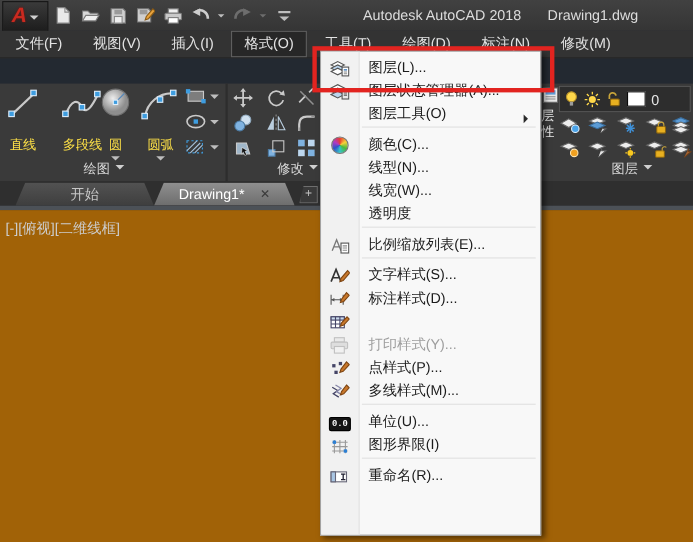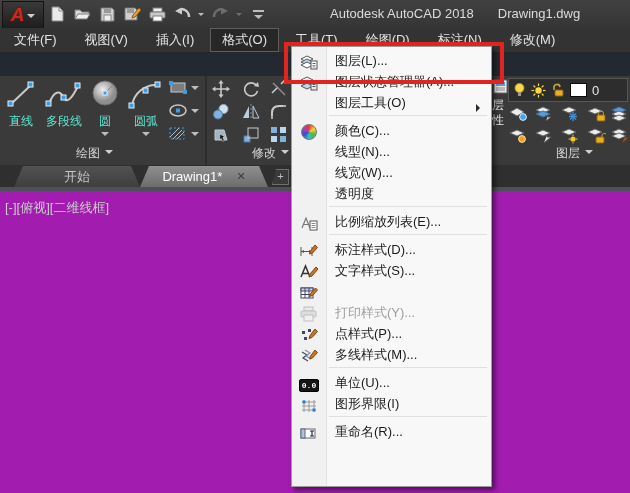--- a/index.html
+++ b/index.html
@@ -36,21 +36,21 @@
         border-radius:3px;display:flex;align-items:center;justify-content:center;cursor:pointer;}
   .tri-up{width:0;height:0;border:4px solid transparent;border-bottom-color:#cfcfcf;margin-bottom:4px;}
   .tri-dn{width:0;height:0;border:4px solid transparent;border-top-color:#bdbdbd;margin-top:4px;}
 
   
   .ribbon{left:0;top:76px;width:630px;height:89px;background:#3a3a3a;border-bottom:1px solid #272727;}
   .plabel{position:absolute;bottom:3px;font-size:12px;color:#d8d8d8;display:flex;align-items:center;gap:5px;}
   .plabel .tri-dn{border-top-color:#cfcfcf;}
   .vsep{position:absolute;top:0;bottom:0;width:2px;background:#2d2d2d;}
   .bigtool{position:absolute;top:2px;display:flex;flex-direction:column;align-items:center;cursor:pointer;}
-  .bigtool .lab{font-size:12px;color:#5eead4;margin-top:3px;white-space:nowrap;font-family:Liberation Mono, monospace;}
+  .bigtool .lab{font-size:12px;color:#fde047;margin-top:13px;white-space:nowrap;font-family:Liberation Mono, monospace;}
   .smalltool{position:absolute;display:flex;align-items:center;gap:3px;cursor:pointer;}
   .mod{position:absolute;width:22px;height:20px;display:flex;align-items:center;justify-content:center;cursor:pointer;}
 
   
   .laycombo{position:absolute;left:508px;top:2px;width:120px;height:24px;background:#2d2d2d;
             border:1px solid #565656;display:flex;align-items:center;gap:5px;padding-left:4px;box-sizing:border-box;}
   .swatch{width:15px;height:12px;background:#ffffff;border:1px solid #0a0a0a;}
   .curlayer{color:#e6e6e6;font-size:13px;}
   .layicon{position:absolute;width:20px;height:16px;cursor:pointer;}
   .laybig{position:absolute;left:490px;top:2px;width:26px;height:66px;overflow:hidden;cursor:pointer;
@@ -63,21 +63,21 @@
         font-size:13px;cursor:pointer;clip-path:polygon(9px 0,calc(100% - 9px) 0,100% 100%,0 100%);}
   .ftab.start{left:14px;width:126px;background:linear-gradient(#525252,#3e3e3e);color:#c6c6c6;}
   .ftab.active{left:140px;width:128px;background:linear-gradient(#8f8f8f,#6d6d6d);color:#ffffff;}
   .ftab .close{margin-left:14px;color:#3c3c3c;font-size:11px;cursor:pointer;}
   .newtab{position:absolute;left:272px;top:4px;width:15px;height:14px;border:1px solid #6e6e6e;
           background:#3a3a3a;color:#c0c0c0;font-size:11px;line-height:13px;text-align:center;cursor:pointer;
           clip-path:polygon(4px 0,100% 0,100% 100%,0 100%);}
   .strip{left:0;top:187px;width:630px;height:4px;background:#4c5157;}
 
   
-  .viewport{left:0;top:191px;width:630px;height:302px;background:#a21caf;}
+  .viewport{left:0;top:191px;width:630px;height:302px;background:#a16207;}
   .vplabel{position:absolute;left:5px;top:8px;color:#cccccc;font-size:13px;cursor:pointer;}
 
   
   .menu{left:291px;top:46px;width:201px;height:441px;background:#f8f8f8;border:1px solid #9b9b9b;
         box-shadow:3px 3px 5px rgba(0,0,0,.5);box-sizing:border-box;padding-top:2px;}
   .menu .gutter{position:absolute;left:0;top:0;bottom:0;width:34px;background:#f1f1f1;border-right:1px solid #e2e2e2;}
   .mrow{position:relative;height:21px;display:flex;align-items:flex-end;cursor:pointer;}
   .mrow .gi{width:34px;flex:none;display:flex;align-items:center;justify-content:center;font-weight:bold;}
   .mrow .ml{margin-left:9px;font-size:13px;color:#1b1b1b;white-space:nowrap;}
   .mrow.disabled .ml{color:#9e9e9e;}
@@ -191,21 +191,21 @@
   <div class="abs ribbon">
 
     <div class="bigtool" style="left:4px;">
       <svg width="34" height="32">
           <line x1="7" y1="26" x2="27" y2="7" stroke="#c9c9c9" stroke-width="2"></line>
           <rect x="4" y="23" width="5" height="5" fill="#3e9de0" stroke="#dfeefb"></rect>
           <rect x="24" y="4" width="5" height="5" fill="#3e9de0" stroke="#dfeefb"></rect>
         </svg>
       <span class="lab">直线</span>
     </div>
-    <div class="bigtool" style="left:44px;">
+    <div class="bigtool" style="left:55px;">
       <svg width="40" height="32">
           <path d="M5,26 C10,12 16,12 20,20 C24,27 30,16 34,8" fill="none" stroke="#c9c9c9" stroke-width="2"></path>
           <rect x="2" y="23" width="5" height="5" fill="#3e9de0" stroke="#dfeefb"></rect>
           <rect x="17" y="17" width="5" height="5" fill="#3e9de0" stroke="#dfeefb"></rect>
           <rect x="31" y="5" width="5" height="5" fill="#3e9de0" stroke="#dfeefb"></rect>
         </svg>
       <span class="lab">多段线</span>
     </div>
     <div class="bigtool" style="left:88px;">
       <svg width="34" height="32">
@@ -506,37 +506,37 @@
           </svg>
         </span>
       <span class="ml">比例缩放列表(E)...</span>
     </div>
     <div class="msep">
         <i></i>
       </div>
     <div class="mrow">
       <span class="gi">
           <svg width="18" height="16">
+            <path d="M1,13 L5.5,2 L10,13 M3,9.5 h5" fill="none" stroke="#333" stroke-width="1.5"></path>
+            <path d="M16,3 l2,2 -6,7 -3,1 1,-3 z" fill="#c8772a" stroke="#7e4512"></path>
+          </svg>
+        </span>
+      <span class="ml">文字样式(S)...</span>
+    </div>
+    <div class="mrow">
+      <span class="gi">
+          <svg width="18" height="16">
             <line x1="1" y1="4" x2="1" y2="13" stroke="#555"></line>
             <line x1="12" y1="4" x2="12" y2="13" stroke="#555"></line>
             <line x1="1" y1="8.5" x2="12" y2="8.5" stroke="#555"></line>
             <path d="M1,8.5 l3,-1.5 v3 z M12,8.5 l-3,-1.5 v3 z" fill="#555"></path>
             <path d="M15,2 l2.5,2.5 -5,5.5 -3,1 1,-3 z" fill="#c8772a" stroke="#7e4512"></path>
           </svg>
         </span>
       <span class="ml">标注样式(D)...</span>
-    </div>
-    <div class="mrow">
-      <span class="gi">
-          <svg width="18" height="16">
-            <path d="M1,13 L5.5,2 L10,13 M3,9.5 h5" fill="none" stroke="#333" stroke-width="1.5"></path>
-            <path d="M16,3 l2,2 -6,7 -3,1 1,-3 z" fill="#c8772a" stroke="#7e4512"></path>
-          </svg>
-        </span>
-      <span class="ml">文字样式(S)...</span>
     </div>
     <div class="mrow">
       <span class="gi">
           <svg width="18" height="16">
             <rect x="1" y="3" width="12" height="10" fill="#fff" stroke="#446"></rect>
             <rect x="1" y="3" width="12" height="3" fill="#c8d8ea" stroke="#446"></rect>
             <line x1="5" y1="3" x2="5" y2="13" stroke="#446"></line>
             <line x1="9" y1="3" x2="9" y2="13" stroke="#446"></line>
             <line x1="1" y1="9.5" x2="13" y2="9.5" stroke="#446"></line>
             <path d="M15.5,3 l2,2 -5,5.5 -3,1 1,-3 z" fill="#c8772a" stroke="#7e4512"></path>

